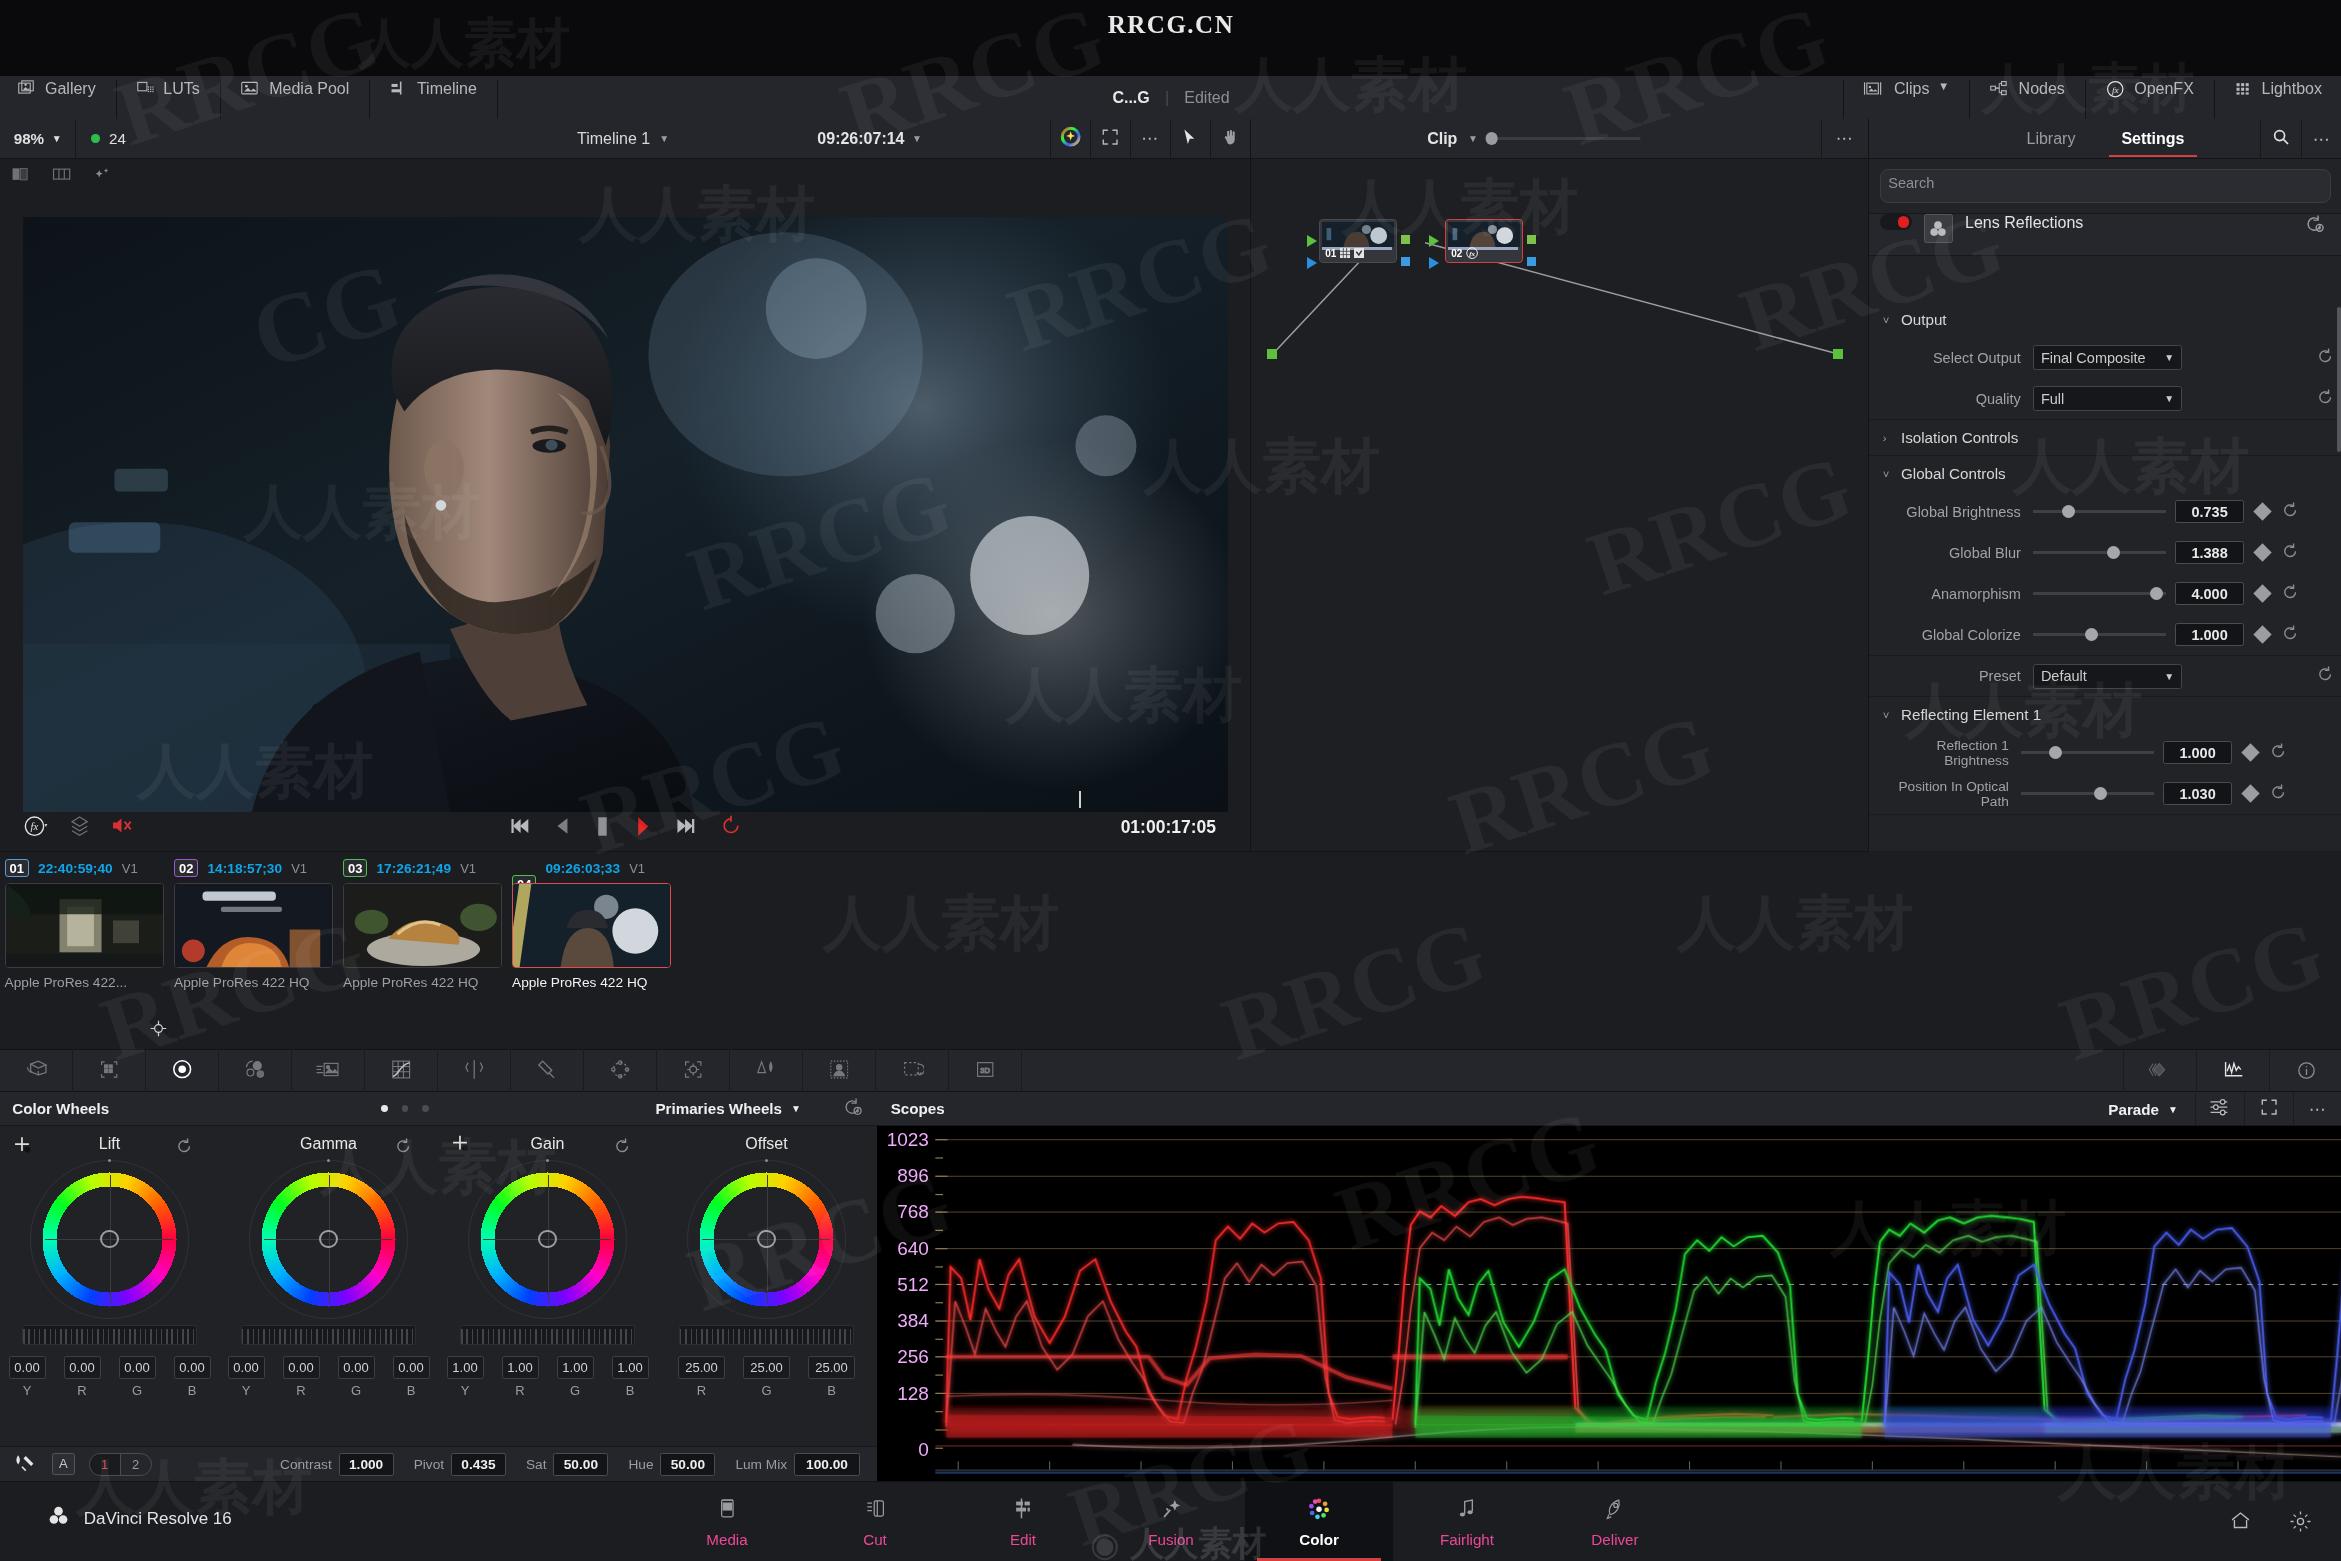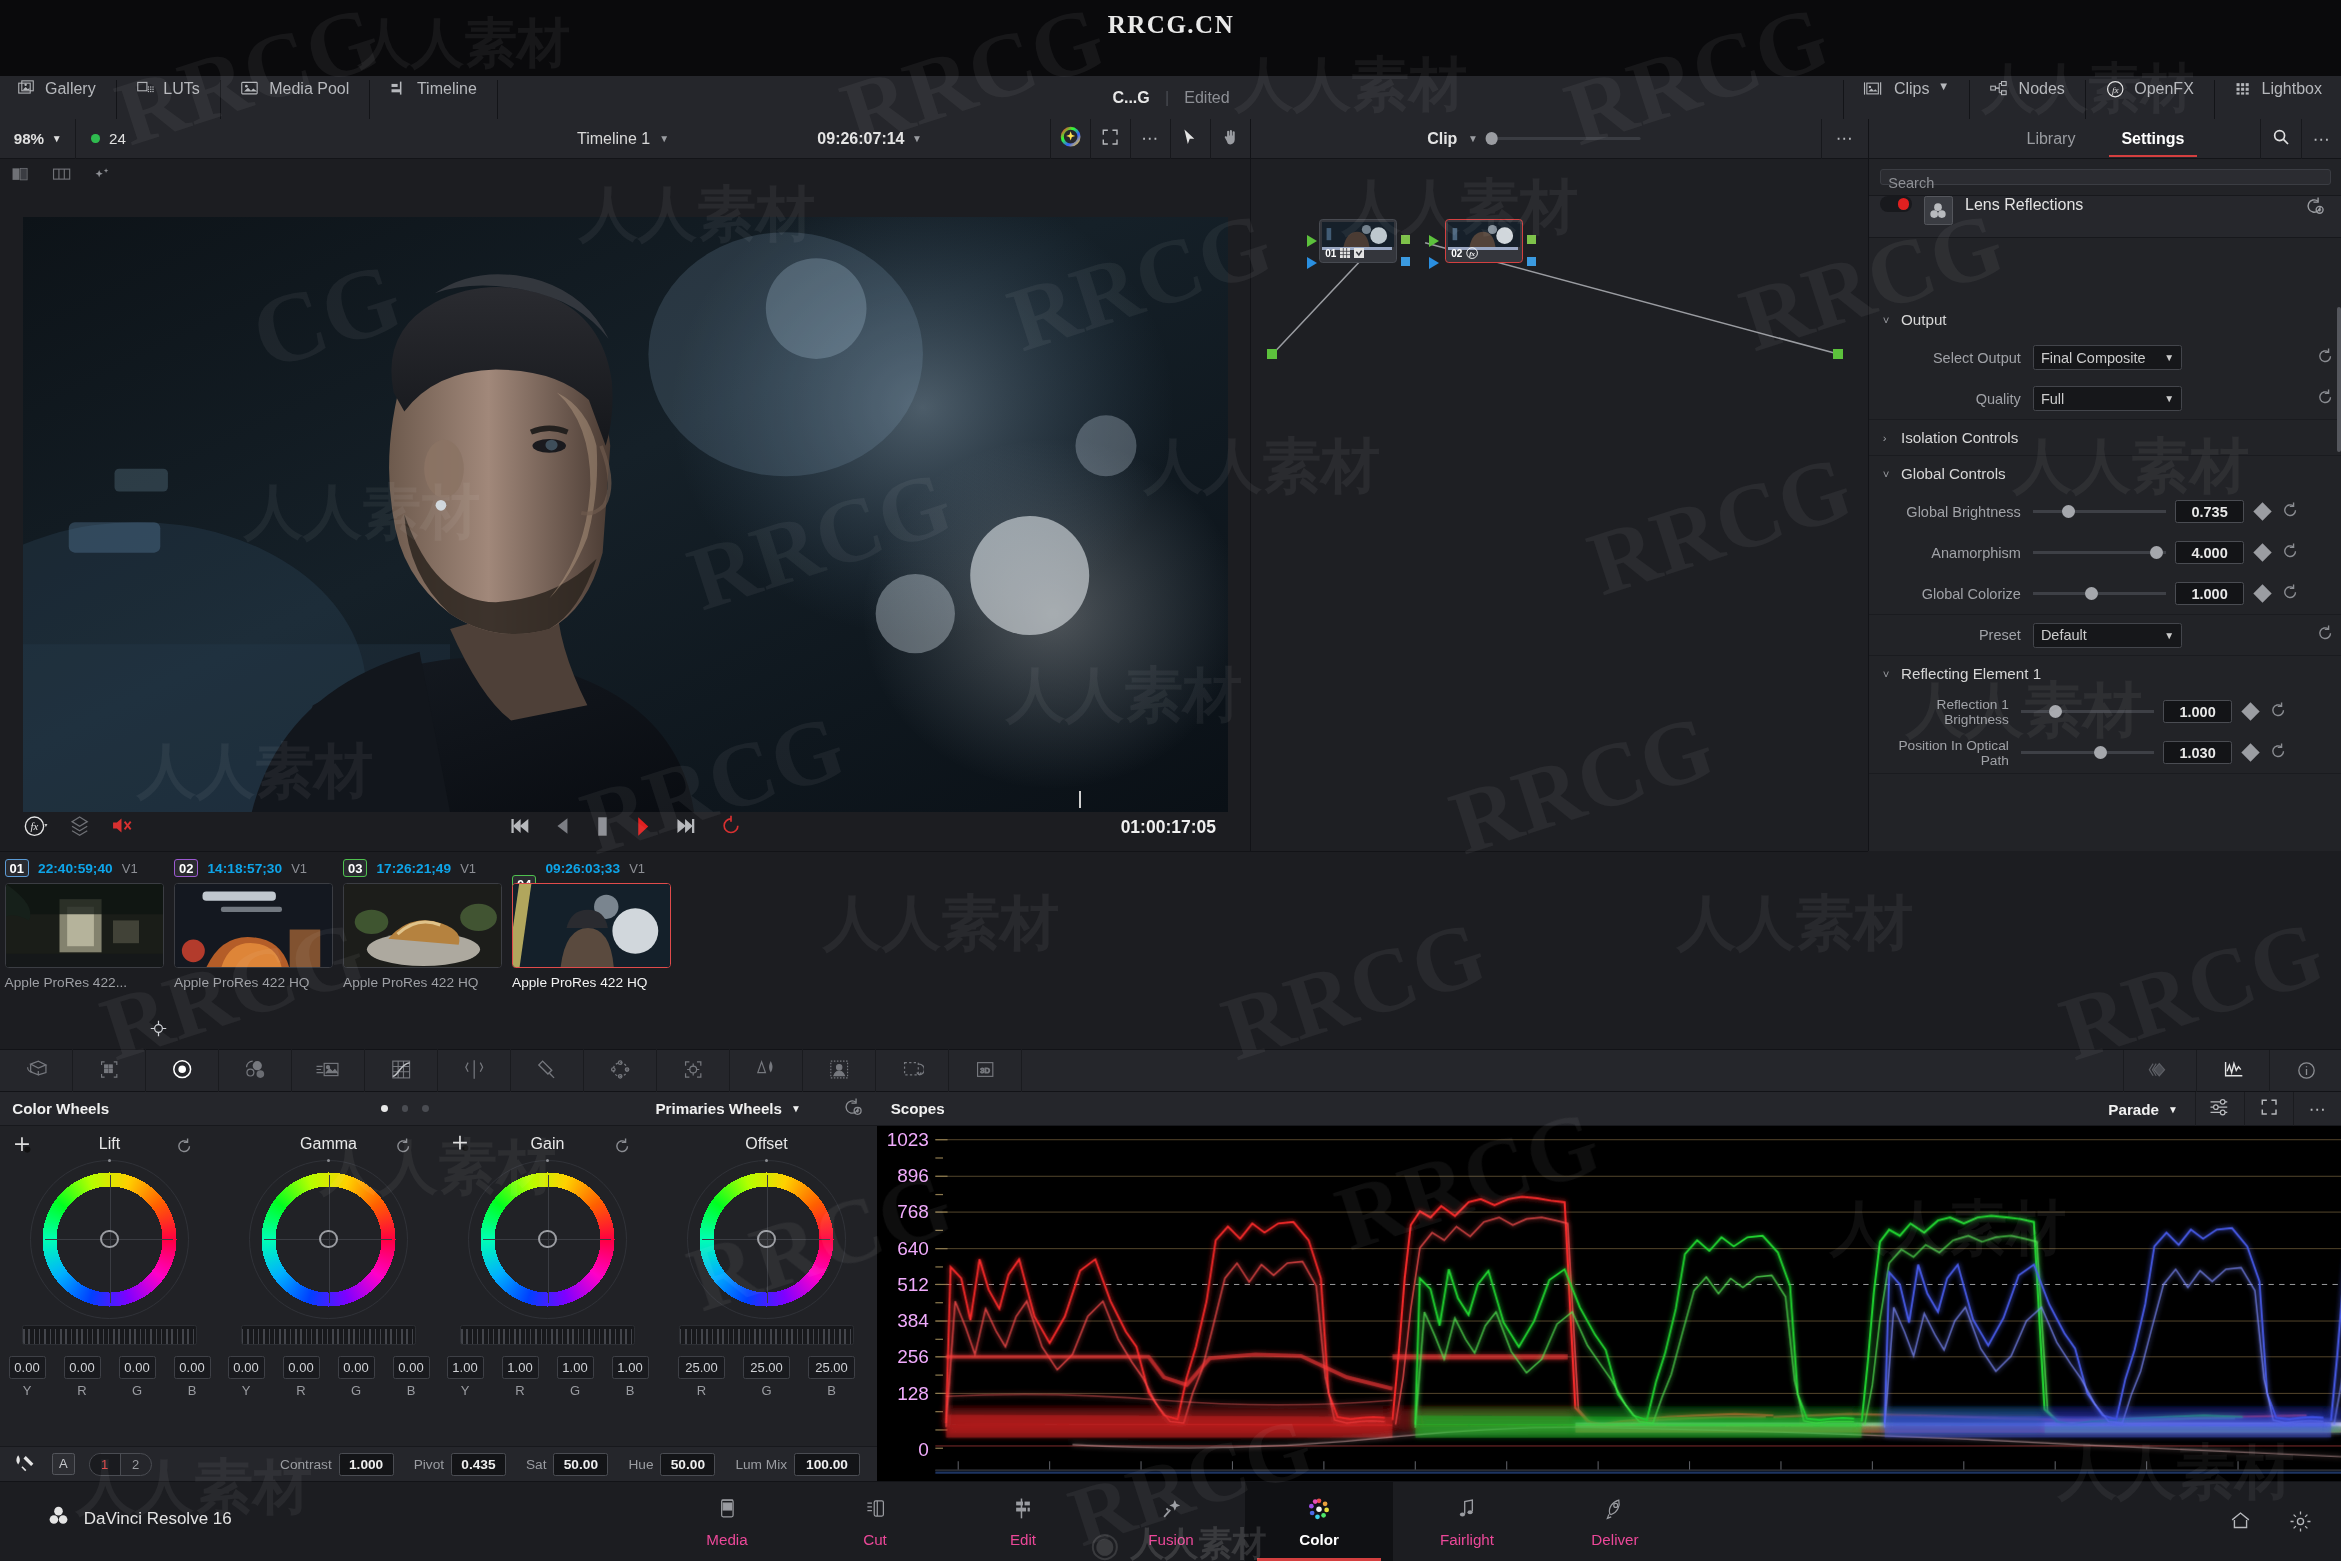--- a/index.html
+++ b/index.html
@@ -97,22 +97,22 @@
      background:#222327; border-left:0.8px solid #121317; }
   .insptabs { height:40px; background:#25262b; display:flex; align-items:center;
      justify-content:center; position:relative; border-bottom:0.8px solid #131418; }
   .insptab { font-size:16px; color:#9a9ca1; padding:0 23px; height:40px; line-height:40px; position:relative;}
   .insptab.act { color:#fff; font-weight:bold; }
   .insptab.act:after { content:""; position:absolute; left:10.7px; right:10.7px; bottom:1.5px; height:2.3px; background:#d43f3f; }
   .inspicons { position:absolute; right:0; top:0; height:40px; display:flex; align-items:center;}
   .inspicons .ib { width:41px;height:40px;display:flex;align-items:center;justify-content:center;
      border-left:0.8px solid #17181c;}
   .searchrow { padding:10px 10.7px; background:#222327; }
-  .searchbox { width:100%; height:16px; background:#2b2c31; border:0.8px solid #3b3d43;
-     border-radius:3px; color:#8e9095; font-size:14.5px; padding:0 7.6px; line-height:26px; }
+  .searchbox { width:100%; height:34px; background:#2b2c31; border:0.8px solid #3b3d43;
+     border-radius:8px; color:#8e9095; font-size:14.5px; padding:0 7.6px; line-height:26px; }
   .fxhead { height:43px; display:flex; align-items:flex-start; gap:12.2px; padding:0 10.7px;
      background:#26272c; border-top:0.8px solid #17181c; border-bottom:0.8px solid #17181c;}
   .toggle { width:32px;height:16px;border-radius:8.4px;background:#18191d; position:relative; }
   .toggle .dot { position:absolute; right:2.3px; top:2.3px; width:11.4px;height:11.4px;border-radius:50%;
      background:#e02020; }
   .fxicon { width:29px;height:29px;background:#3a3c42;border:0.8px solid #54565c;border-radius:2.3px;
      display:flex;align-items:center;justify-content:center; }
   .fxname { font-size:16px; color:#e2e2e2; flex:1; }
 
   .inspbody { position:absolute; left:0; top:183px; width:100%; height:549px; overflow:hidden;
@@ -782,20 +782,34 @@
           <div class="pval">0.735</div>
           <span class="pkey"></span>
           <span>
             <svg width="18.3" height="18.3" viewBox="0 0 24 24" fill="none" stroke="#8b8d92" stroke-width="1.8">
                 <path d="M19 12a7 7 0 11-2.6-5.4"></path>
                 <path d="M16.5 2v5h-5"></path>
               </svg>
           </span>
         </div>
 
+        <div class="prow">
+          <div class="plabel">Global Blur</div>
+          <div class="ptrack">
+              <span class="pk" style="left:56%"></span>
+            </div>
+          <div class="pval">1.388</div>
+          <span class="pkey"></span>
+          <span>
+            <svg width="18.3" height="18.3" viewBox="0 0 24 24" fill="none" stroke="#8b8d92" stroke-width="1.8">
+                <path d="M19 12a7 7 0 11-2.6-5.4"></path>
+                <path d="M16.5 2v5h-5"></path>
+              </svg>
+          </span>
+        </div>
 
         <div class="prow">
           <div class="plabel">Anamorphism</div>
           <div class="ptrack">
               <span class="pk" style="left:88%"></span>
             </div>
           <div class="pval">4.000</div>
           <span class="pkey"></span>
           <span>
             <svg width="18.3" height="18.3" viewBox="0 0 24 24" fill="none" stroke="#8b8d92" stroke-width="1.8">

